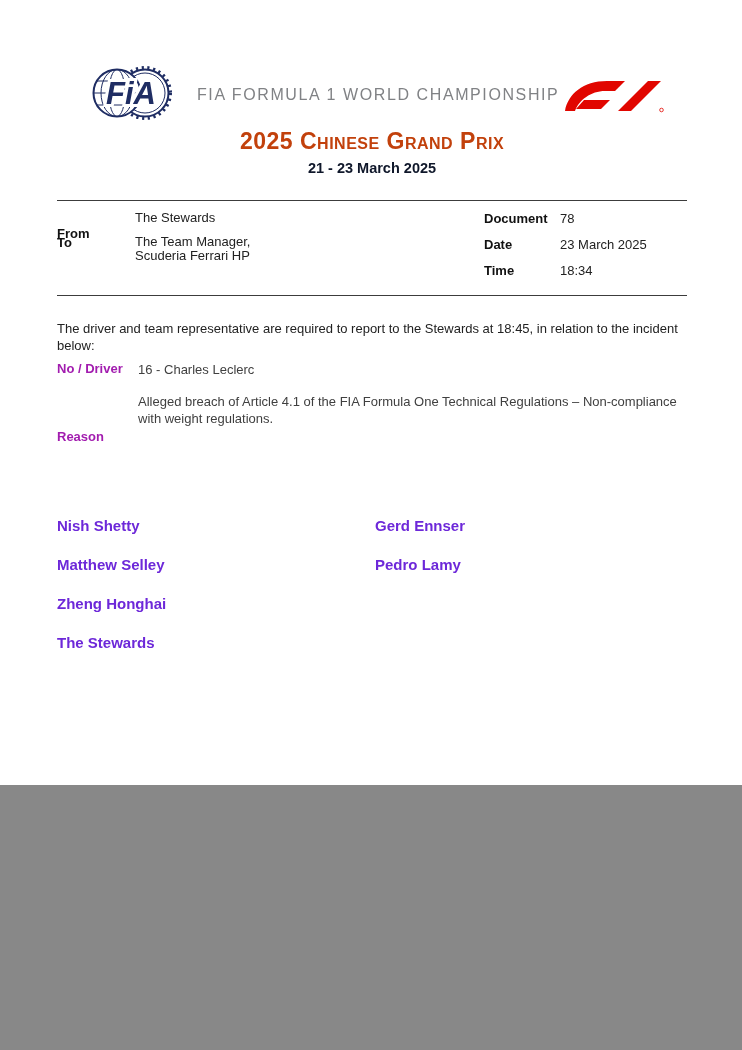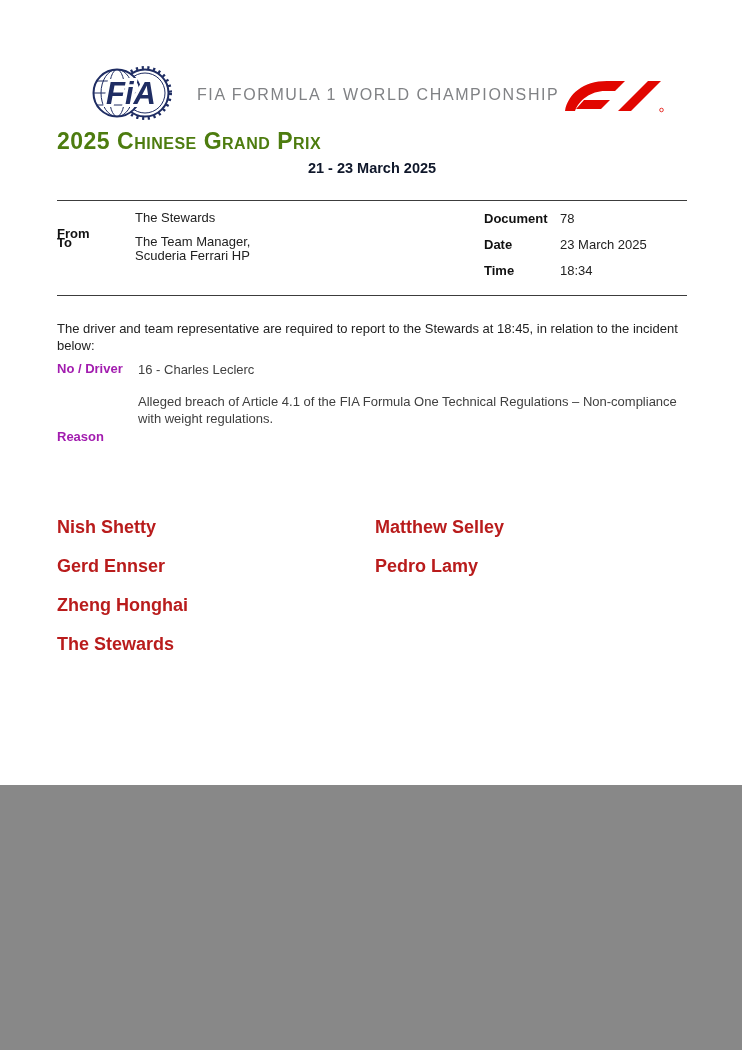--- a/index.html
+++ b/index.html
@@ -20,25 +20,25 @@
   .champ {
     left: 197px; top: 86px; width: 330px;
     font-size: 16px; letter-spacing: 1.6px;
     color: #808285; white-space: nowrap; font-weight: 400;
   }
   .f1-logo { left: 560px; top: 75px; width: 104px; height: 40px; }
 
   
   .event-title {
     left: 57px; top: 128px; width: 630px;
-    text-align: left;
+    text-align: center;
     font-size: 23px; font-weight: 700;
     font-variant: small-caps;
     letter-spacing: 0.5px;
-    color: #4d7c0f;
+    color: #c2410c;
   }
   .event-dates {
     left: 57px; top: 160px; width: 630px;
     text-align: center;
     font-size: 14.5px; font-weight: 700;
     color: #0f172a;
   }
 
   .rule { left: 57px; width: 630px; height: 1px; background: #3c3c3c; }
   .rule-top { top: 200px; }
@@ -71,21 +71,21 @@
   .lbl-reason   { left: 57px;  top: 393px; margin-top: 36px; }
   .val-reason   { left: 138px; top: 393px; width: 548px; }
 
   
   .signatures {
     left: 57px; top: 517px; width: 632px;
     display: grid;
     grid-template-columns: 318px 1fr;
     grid-auto-rows: 39px;
   }
-  .sig-name { font-size: 18px; font-weight: 700; color: #b91c1c; white-space: nowrap; }
+  .sig-name { font-size: 15px; font-weight: 700; color: #6d28d9; white-space: nowrap; }
 </style>
 </head>
 <body>
 
 <div class="page">
 
   <div class="abs fia-logo">
     <svg viewBox="0 0 82 66" width="82" height="66" aria-hidden="true">
       <defs>
         <clipPath id="globeClip">
@@ -147,22 +147,22 @@
   <div class="abs summons">The driver and team representative are required to report to the Stewards at 18:45, in relation to the incident below:</div>
 
   <div class="abs kv-label lbl-nodriver">No / Driver</div>
   <div class="abs kv-value val-nodriver">16 - Charles Leclerc</div>
 
   <div class="abs kv-label lbl-reason">Reason</div>
   <div class="abs kv-value val-reason">Alleged breach of Article 4.1 of the FIA Formula One Technical Regulations – Non-compliance with weight regulations.</div>
 
   <div class="abs signatures">
     <div class="sig-name">Nish Shetty</div>
+    <div class="sig-name">Gerd Ennser</div>
     <div class="sig-name">Matthew Selley</div>
-    <div class="sig-name">Gerd Ennser</div>
     <div class="sig-name">Pedro Lamy</div>
     <div class="sig-name">Zheng Honghai</div>
     <div class="sig-name"></div>
     <div class="sig-name">The Stewards</div>
     <div class="sig-name"></div>
   </div>
 
 </div>
 
 </body></html>

